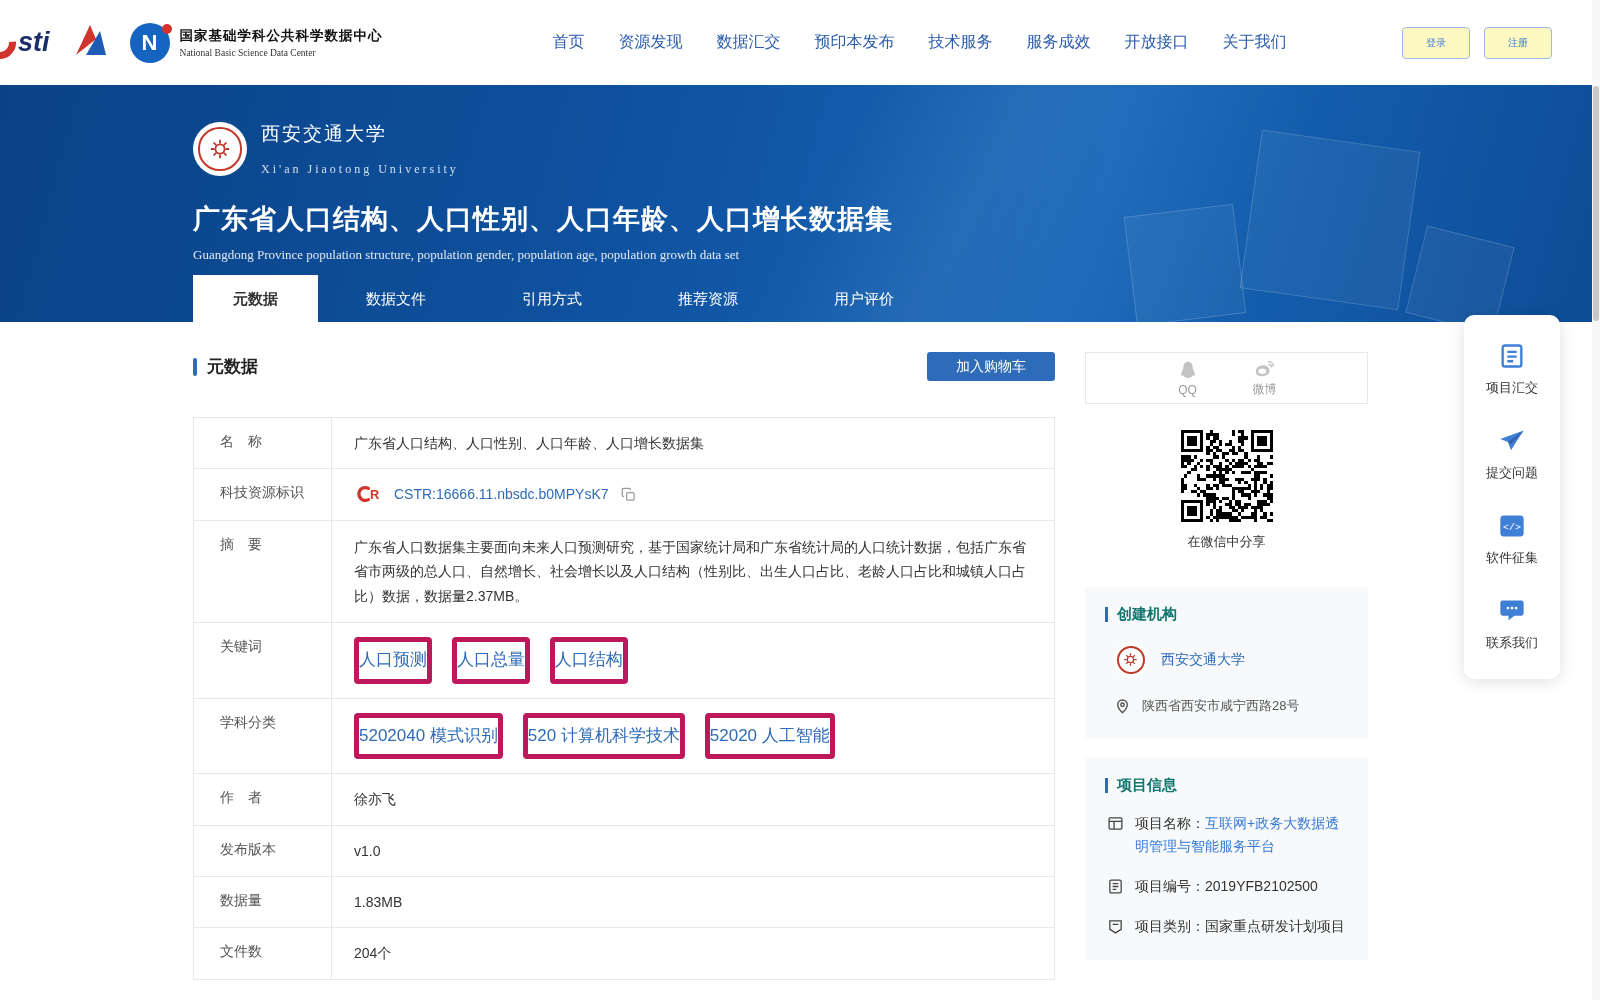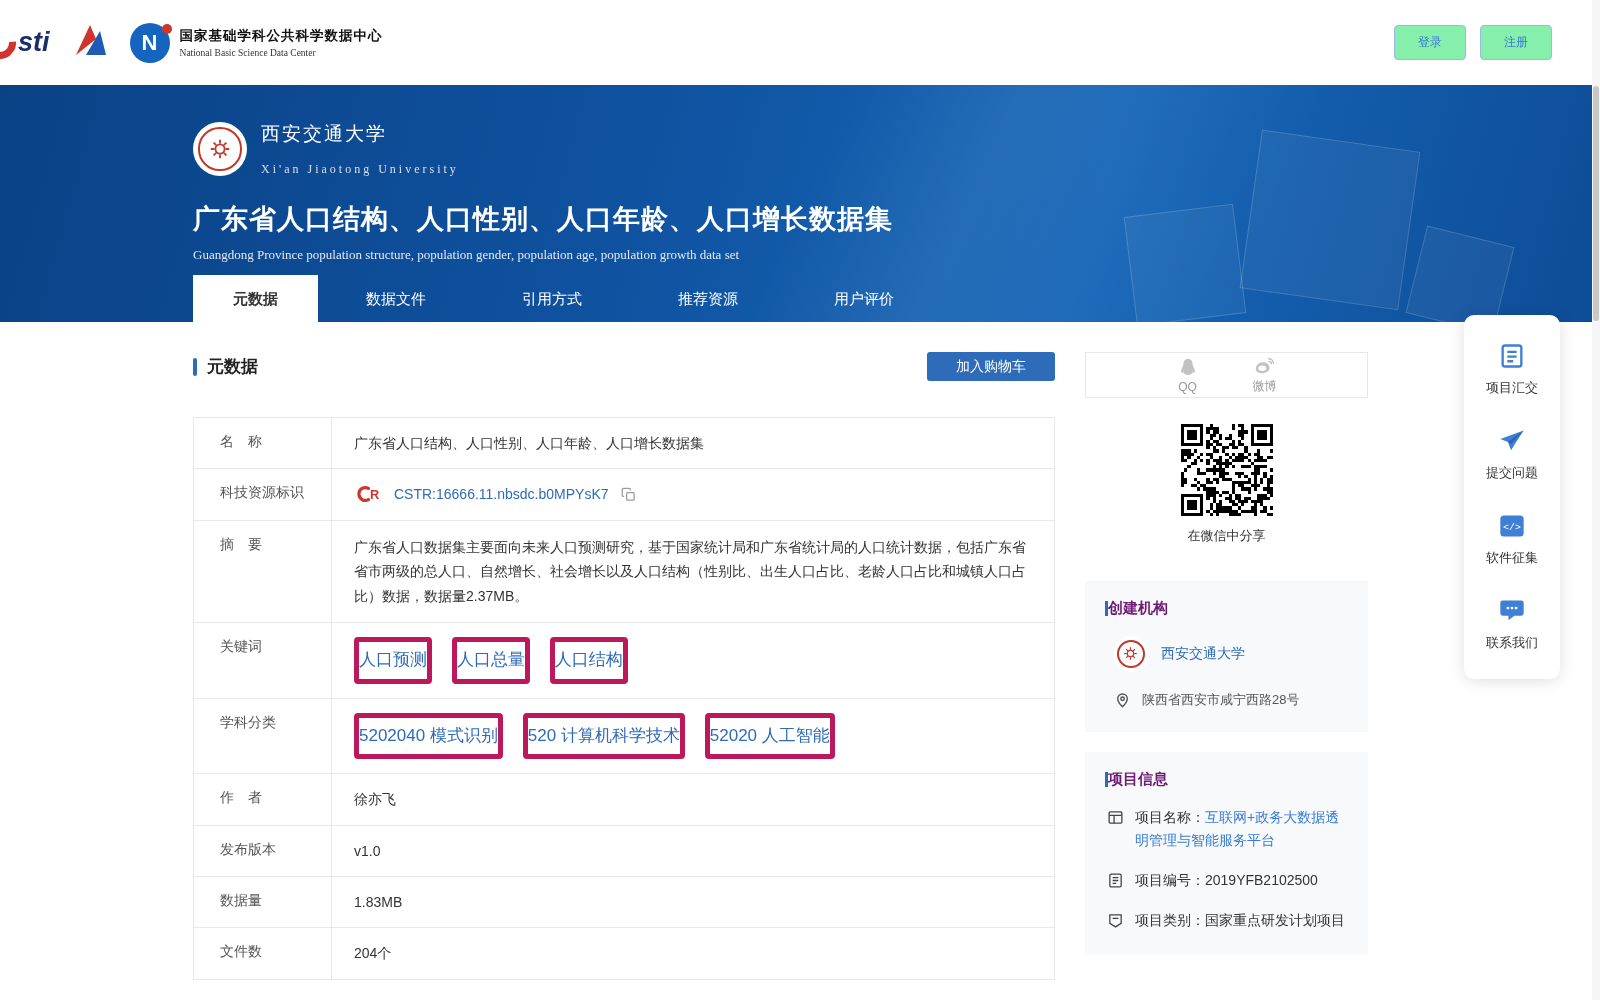--- a/index.html
+++ b/index.html
@@ -14,21 +14,21 @@
   .nsti-swirl { width:32px; height:32px; border-radius:50%; border:7px solid #d0342c; border-top-color:transparent; border-left-color:transparent; transform:rotate(40deg); }
   .nsti-text { font-style:italic; font-weight:bold; font-size:27px; color:#1b2d6b; margin-left:2px; }
   .logo-nsdc { display:flex; align-items:center; gap:10px; }
   .nsdc-mark { width:40px; height:40px; border-radius:50%; background:#1565c0; color:#fff; font-weight:bold; font-size:22px; display:flex; align-items:center; justify-content:center; position:relative; flex:none; }
   .nsdc-mark::after { content:""; position:absolute; width:10px; height:10px; background:#d0342c; border-radius:50%; right:-2px; top:1px; }
   .nsdc-cn { font-size:13.5px; font-weight:bold; color:#111; letter-spacing:1px; }
   .nsdc-en { font-size:9.5px; color:#333; margin-top:3px; font-family:"Liberation Serif", serif; }
   .topnav { display:flex; gap:34px; margin-left:138px; }
   .topnav a { font-size:16px; color:#2a5cab; font-weight:500; cursor:pointer; }
   .auth { margin-left:auto; margin-right:48px; display:flex; gap:14px; }
-  .auth button { background:#86efac; border:1px solid #9cb8e6; color:#3a7bd5; font-size:12px; padding:8px 23px; border-radius:4px; cursor:pointer; font-family:inherit; }
+  .auth button { background:#fef9c3; border:1px solid #9cb8e6; color:#3a7bd5; font-size:10px; padding:8px 23px; border-radius:4px; cursor:pointer; font-family:inherit; }
 
   
   .hero { height:237px; position:relative; color:#fff; overflow:hidden;
           background:linear-gradient(105deg,#0a4286 0%,#0f52a0 40%,#1766b8 68%,#0d4c96 100%); }
   .hero::before { content:""; position:absolute; inset:0;
           background:linear-gradient(115deg, rgba(255,255,255,0) 50%, rgba(255,255,255,.07) 60%, rgba(255,255,255,0) 78%); }
   .cube { position:absolute; border:1px solid rgba(255,255,255,.16); background:rgba(255,255,255,.05); }
   .cube.c1 { right:190px; top:55px; width:160px; height:160px; transform:rotate(8deg); }
   .cube.c2 { right:360px; top:125px; width:110px; height:110px; transform:rotate(-7deg); }
   .cube.c3 { right:95px;  top:150px; width:90px;  height:90px;  transform:rotate(14deg); }
@@ -63,29 +63,29 @@
   .mvalue.tagrow { padding:14px 22px; }
   .tag { display:inline-block; border:5px solid #be185d; color:#2e6bb8; background:#fff; font-size:17px; padding:6px 0; border-radius:4px; margin-right:16px; cursor:pointer; }
   .cstr-row { display:flex; align-items:center; gap:8px; }
   .cstr-link { color:#2e6bb8; cursor:pointer; }
   .copy-ic { cursor:pointer; margin-left:4px; display:inline-flex; }
 
   .cite-sec { margin-top:34px; }
 
   
   .right-col { width:283px; margin-left:30px; }
-  .share-box { border:1px solid #e8e8e8; height:46px; display:flex; align-items:center; justify-content:center; gap:54px; }
+  .share-box { border:1px solid #e8e8e8; height:52px; display:flex; align-items:center; justify-content:center; gap:54px; }
   .share-item { display:flex; flex-direction:column; align-items:center; gap:1px; cursor:pointer; }
   .share-item svg { width:22px; height:22px; }
   .share-label { font-size:12px; color:#999; }
   .qr-wrap { margin-top:26px; text-align:center; }
   .qr-svg { width:92px; height:92px; background:#fff; }
   .qr-caption { margin-top:7px; font-size:13px; color:#333; }
   .side-box { background:#f7f9fb; margin-top:36px; padding:18px 20px 22px; }
-  .side-head { display:flex; align-items:center; font-size:15px; font-weight:bold; color:#701a75; }
+  .side-head { display:flex; align-items:center; gap:9px; font-size:15px; font-weight:bold; color:#0f766e; }
   .side-bar { width:3px; height:15px; background:#2e6bb8; flex:none; }
   .creator-org { display:flex; align-items:center; gap:12px; margin:18px 0 0 8px; }
   .org-link { color:#2e6bb8; font-size:14px; cursor:pointer; }
   .creator-addr { display:flex; gap:10px; margin:18px 0 0 8px; align-items:flex-start; font-size:13px; color:#555; line-height:1.5; }
   .creator-addr svg { width:19px; height:19px; flex:none; }
   .proj-item { display:flex; gap:11px; margin:17px 0 0 2px; font-size:14px; line-height:1.65; align-items:flex-start; }
   .proj-item svg { width:17px; height:17px; flex:none; margin-top:3px; }
   .proj-label { color:#333; }
   .proj-link { color:#3a7bd5; cursor:pointer; }
   .proj-value { color:#333; }
@@ -117,20 +117,30 @@
       </svg>
     </div>
     <div class="logo-nsdc">
       <div class="nsdc-mark">N</div>
       <div>
         <div class="nsdc-cn">国家基础学科公共科学数据中心</div>
         <div class="nsdc-en">National Basic Science Data Center</div>
       </div>
     </div>
   </div>
+  <nav class="topnav">
+    <a>首页</a>
+    <a>资源发现</a>
+    <a>数据汇交</a>
+    <a>预印本发布</a>
+    <a>技术服务</a>
+    <a>服务成效</a>
+    <a>开放接口</a>
+    <a>关于我们</a>
+  </nav>
   <div class="auth">
     <button>登录</button>
     <button>注册</button>
   </div>
 </header>
 
 <section class="hero">
   <div class="cube c1"></div>
   <div class="cube c2"></div>
   <div class="cube c3"></div>

